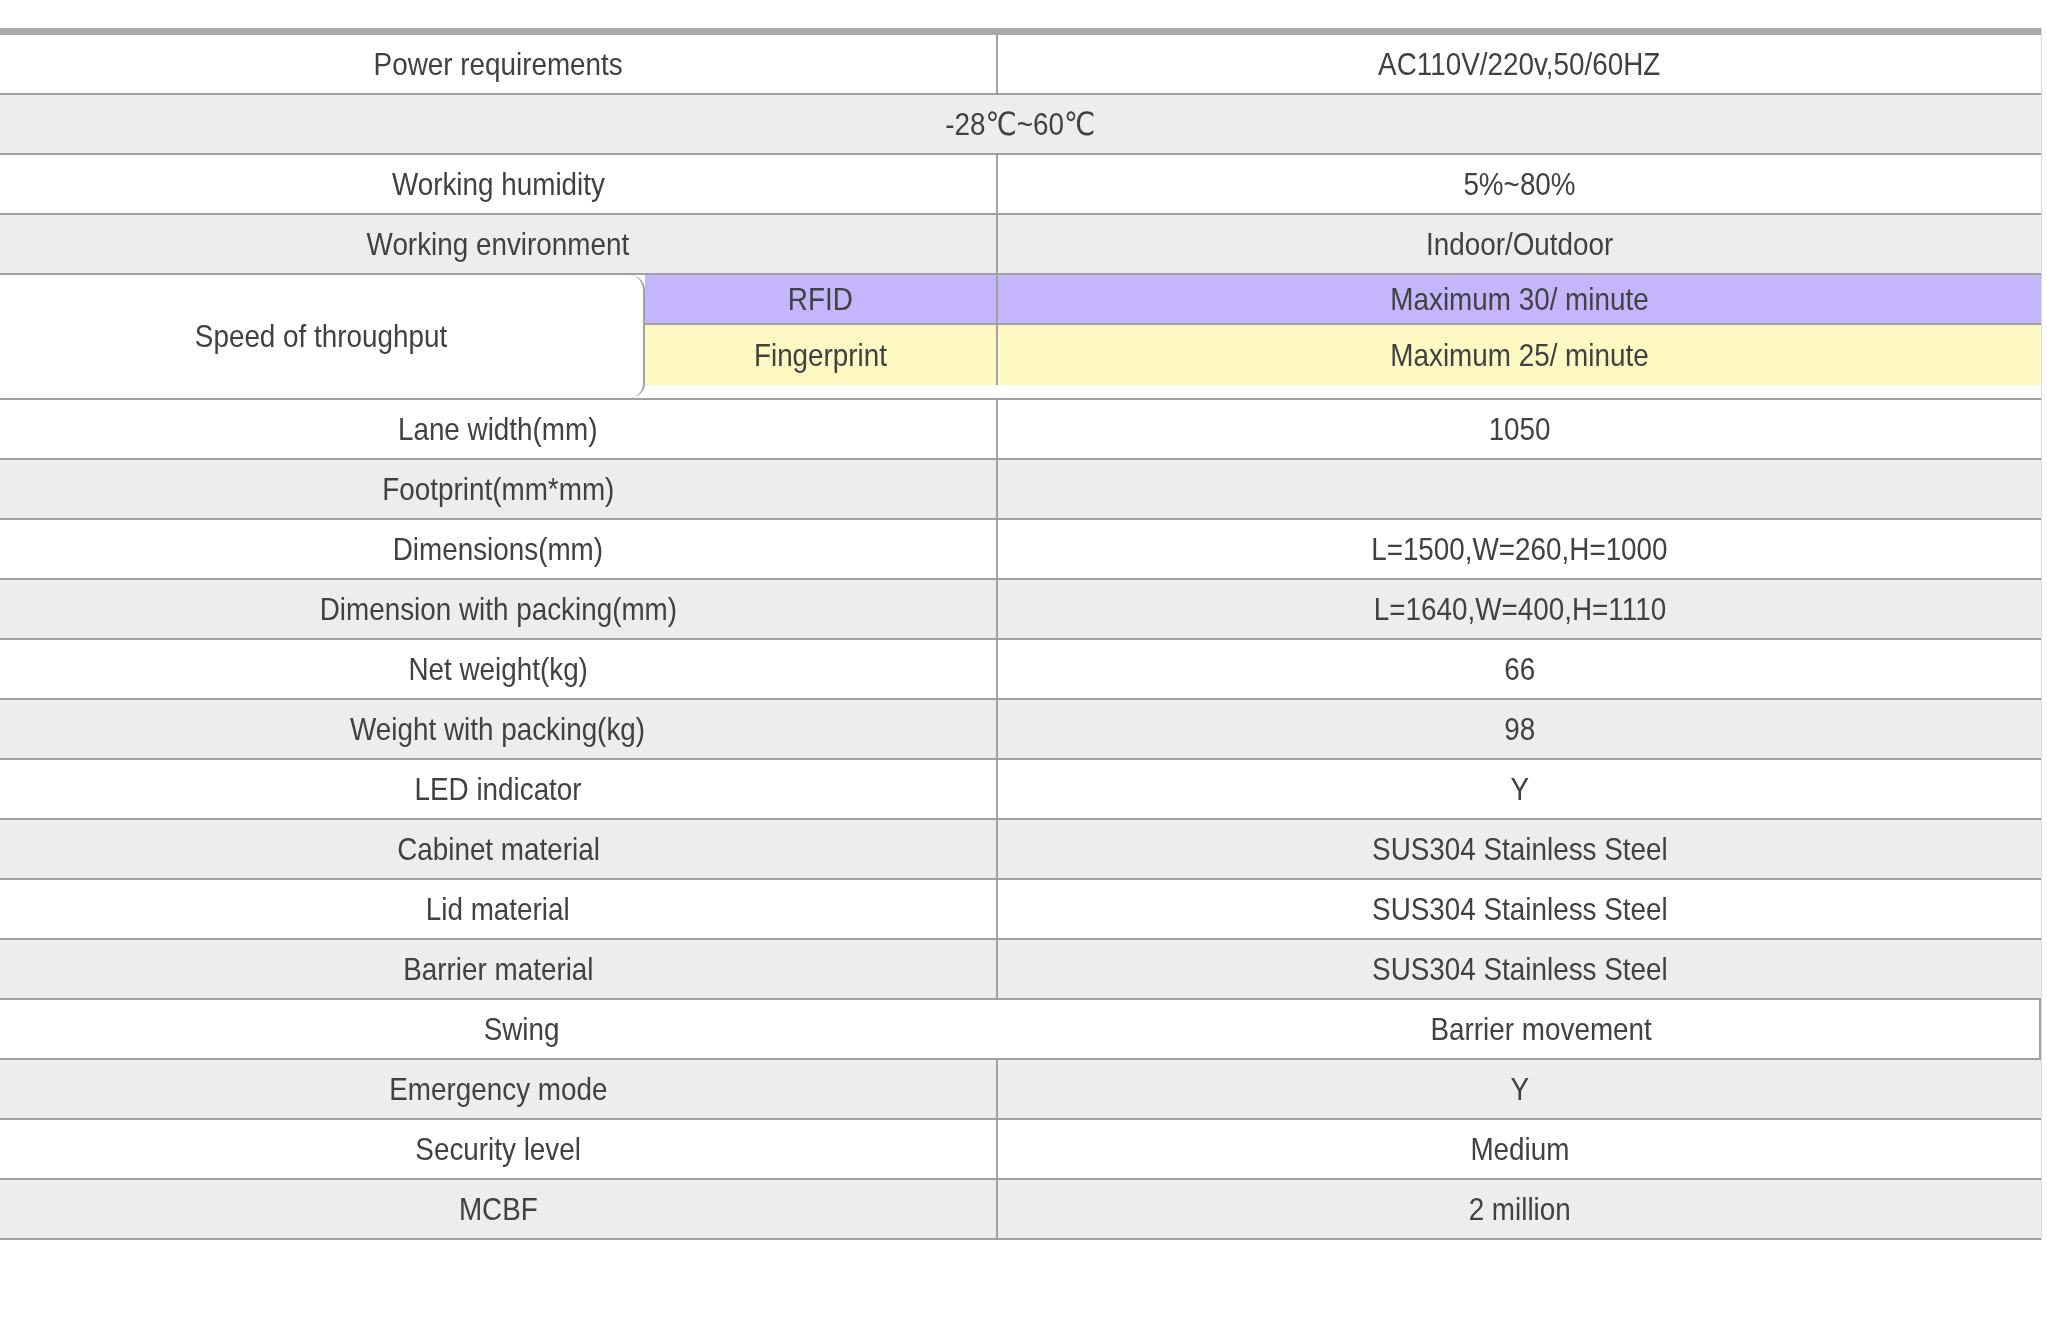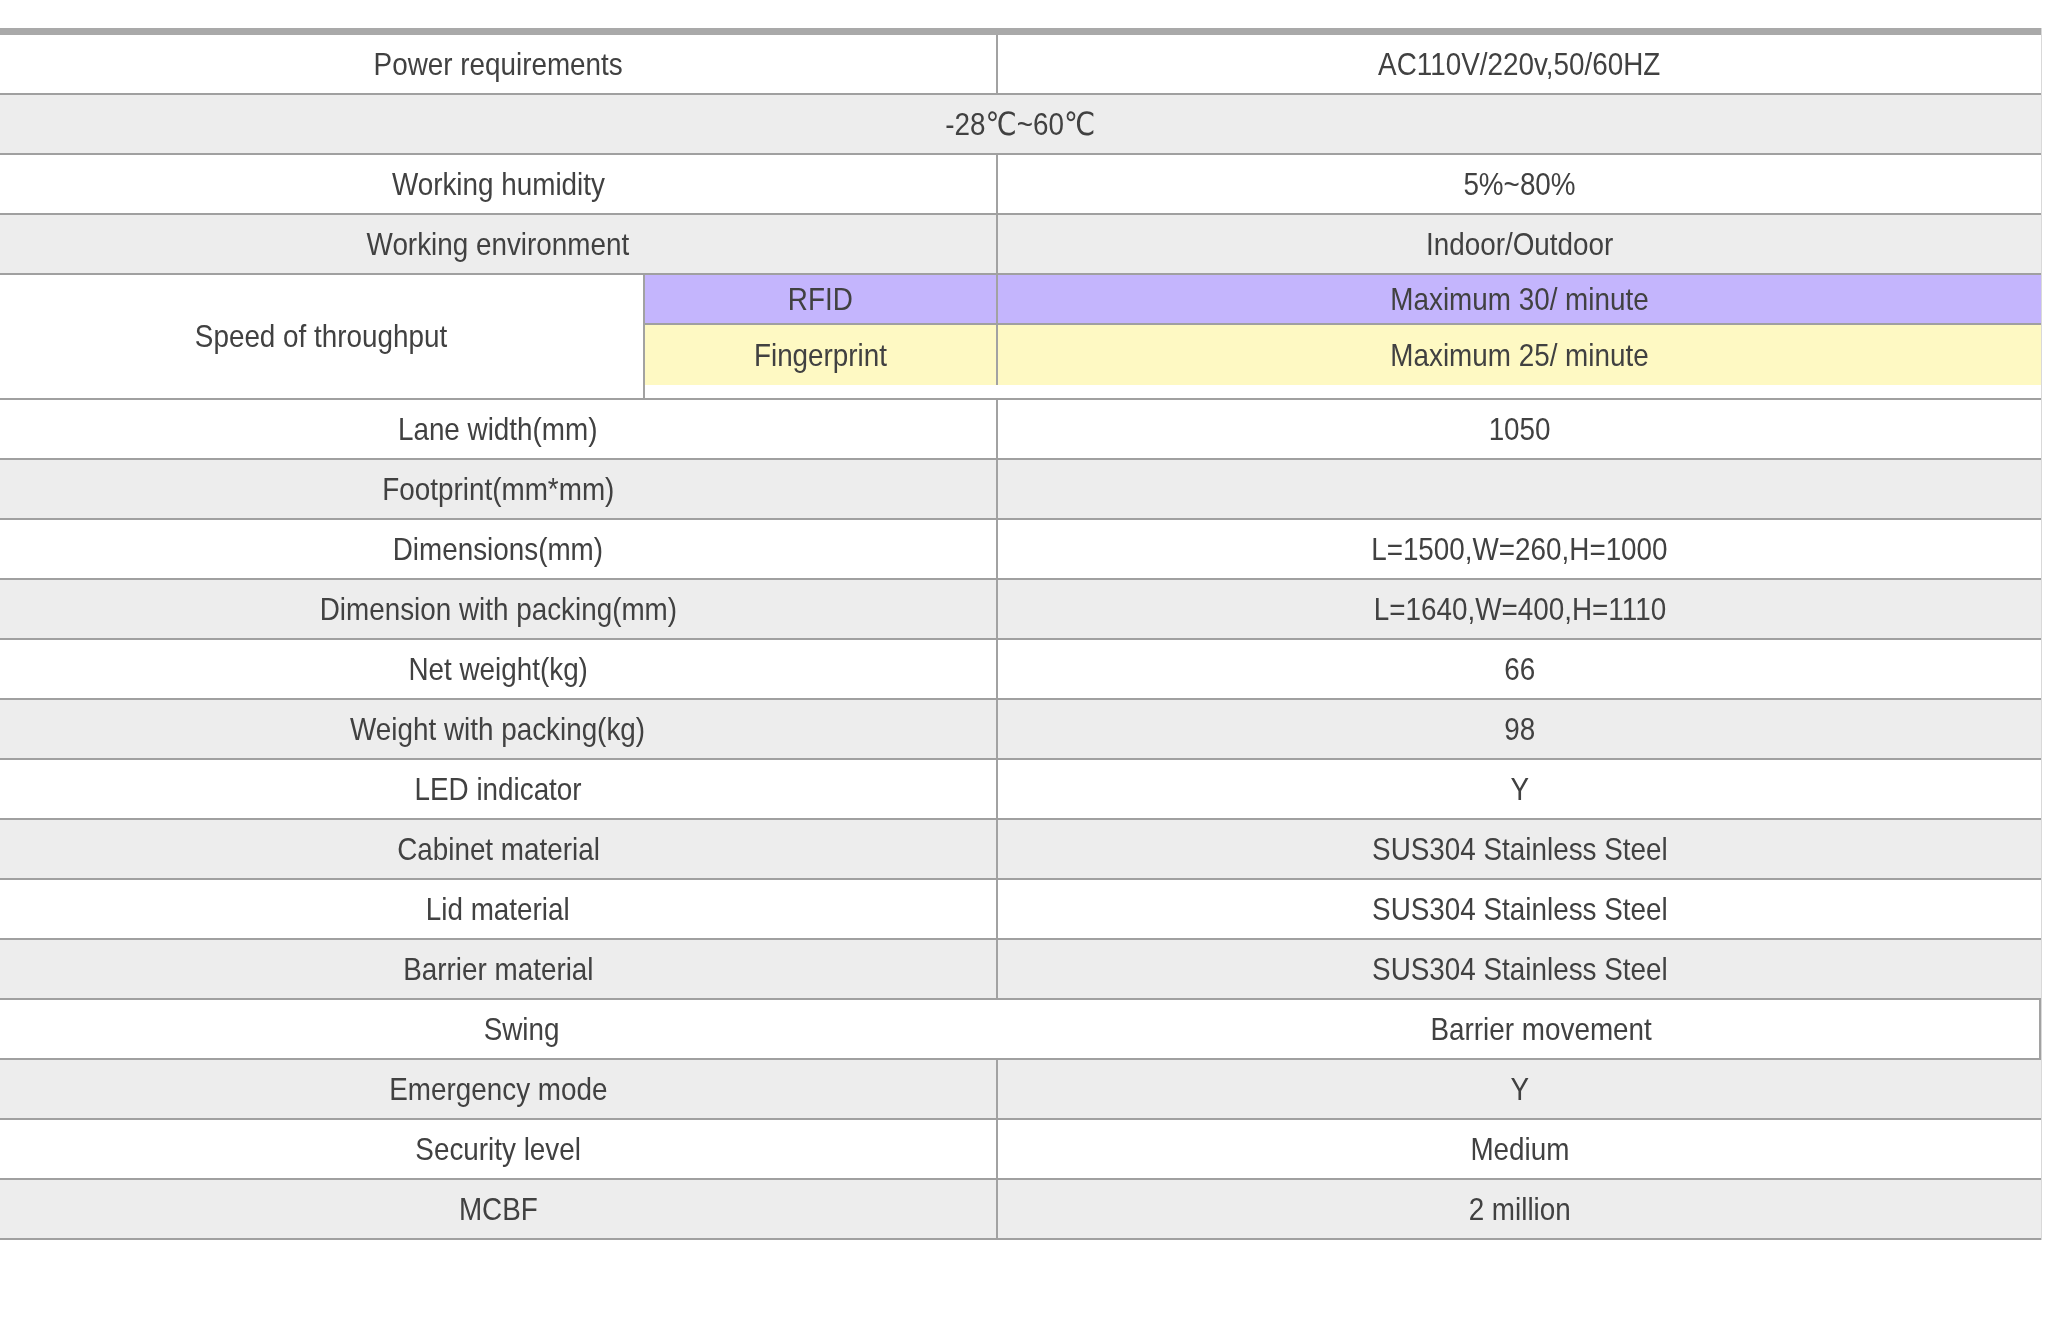--- a/index.html
+++ b/index.html
@@ -24,21 +24,21 @@
     white-space:nowrap;
   }
   .cell .txt { display:inline-block; transform:scaleX(0.87); transform-origin:center; }
   .cell.label { width:998px; border-right:2px solid #a2a2a2; }
   .cell.value { flex:1; }
   
   .group {
     display:flex; height:124.6px; box-sizing:border-box;
     border-bottom:2px solid #a0a0a0; background:#ffffff;
   }
-  .group .span-cell { width:645px; border-right:2px solid #a2a2a2; }
+  .group .span-cell { width:645px; border-right:2px solid #a2a2a2;border-radius:15px; }
   .group-right { flex:1; display:flex; flex-direction:column; }
   .subrow { display:flex; height:50px; box-sizing:border-box; background:#c4b5fd; }
   .subrow.first { border-bottom:2px solid #a0a0a0; }
   .subrow.last { height:60.3px; }
   .subrow.shaded { background:#fef9c3; }
   .subrow .sublabel { width:353px; border-right:2px solid #a2a2a2; }
   .subrow .value { flex:1; }
 </style>
 </head>
 <body>

